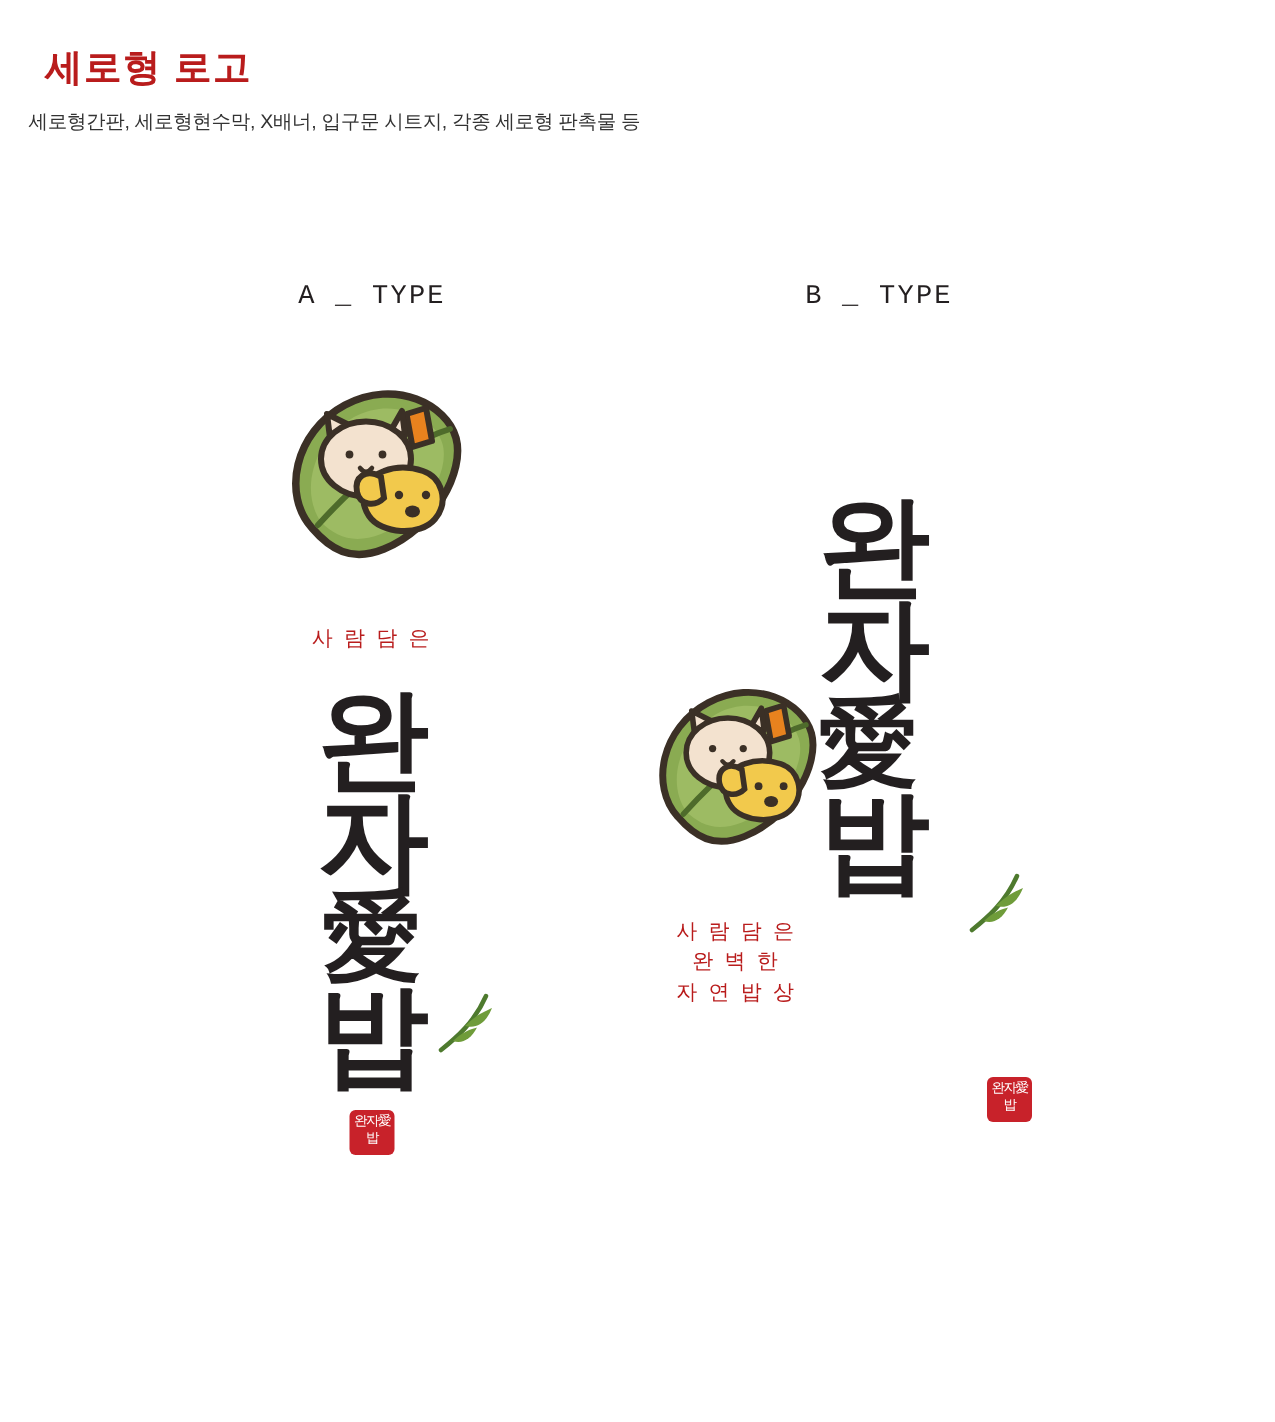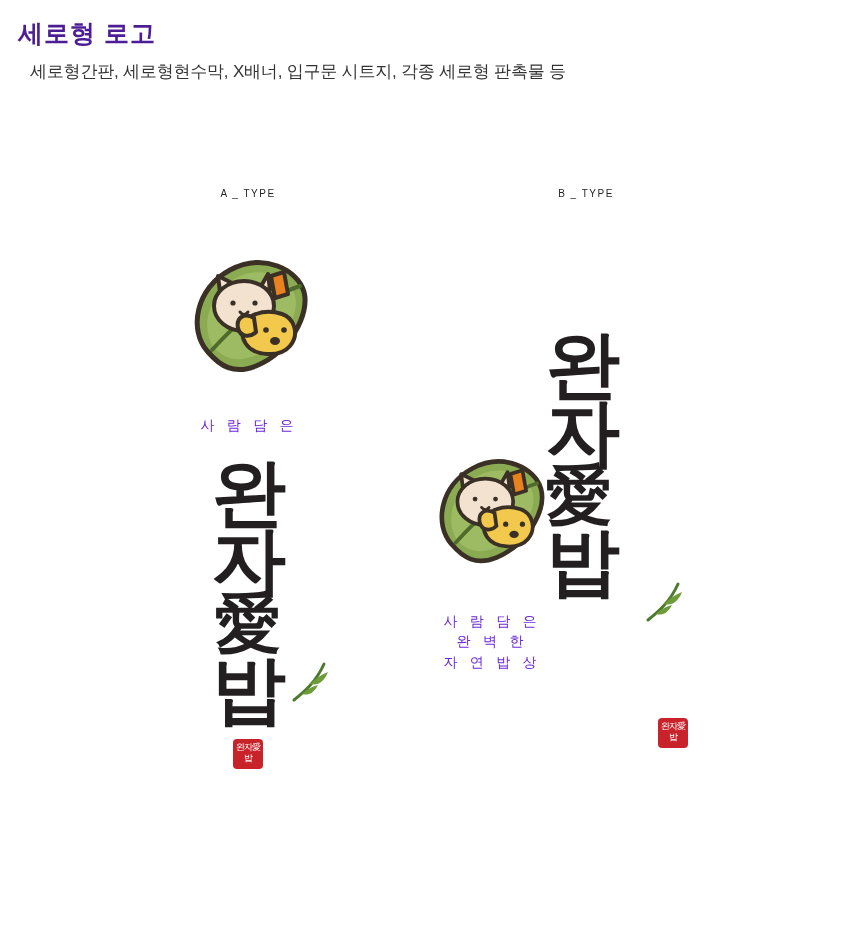--- a/index.html
+++ b/index.html
@@ -20,29 +20,29 @@
   
   .page-header {
     position: absolute;
     left: 18px;
     top: 18px;
   }
   .page-title {
     font-size: 25px;
     font-weight: bold;
     letter-spacing: 1px;
-    color: #4c1d95;
-    margin: 0;
+    color: #b91c1c;
+    margin: 12px;
     line-height: 1.2;
   }
   .page-subtitle {
-    font-size: 17px;
+    font-size: 13px;
     font-weight: normal;
     color: #333333;
-    margin: 12px 0 0 12px;
+    margin: 12px 0 0 1px;
     letter-spacing: -0.2px;
   }
 
   
   .board {
     position: absolute;
     left: 0;
     top: 0;
     width: 850px;
     height: 948px;
@@ -54,23 +54,24 @@
     height: 948px;
   }
   .col-a { left: 38px; }
   .col-b { left: 376px; }
 
   .type-label {
     position: absolute;
     top: 188px;
     width: 100%;
     text-align: center;
-    font-size: 10px;
+    font-size: 18px;
     letter-spacing: 1.5px;
     color: #231f20;
+    font-family: Liberation Mono, monospace;
   }
 
   
   .lockup-a {
     position: absolute;
     top: 248px;
     left: 0;
     width: 420px;
     text-align: center;
   }
@@ -83,22 +84,22 @@
 
   
   .emblem {
     position: relative;
     display: inline-block;
   }
   .emblem svg { display: block; }
 
   
   .tagline {
-    font-family: Liberation Mono, monospace;
-    color: #6d28d9;
+    font-family: Liberation Serif, serif;
+    color: #b91c1c;
     text-align: center;
     line-height: 1.45;
     letter-spacing: 2px;
   }
   .tagline .l1 { font-size: 14px; display: block; }
   .tagline .l2 { font-size: 14px; display: block; letter-spacing: 3px; }
 
   
   .wordmark-vertical {
     text-align: center;
@@ -119,21 +120,21 @@
     height: 30px;
     background: #c8222a;
     border-radius: 4px;
     display: inline-block;
     position: relative;
   }
   .seal .seal-text {
     position: absolute;
     inset: 3px;
     color: #ffffff;
-    font-family: Liberation Serif, serif;
+    font-family: Liberation Mono, monospace;
     font-size: 9px;
     line-height: 11px;
     letter-spacing: -1px;
     text-align: center;
   }
 
   .leaf-accent { position: absolute; }
 </style>
 </head>
 <body>

